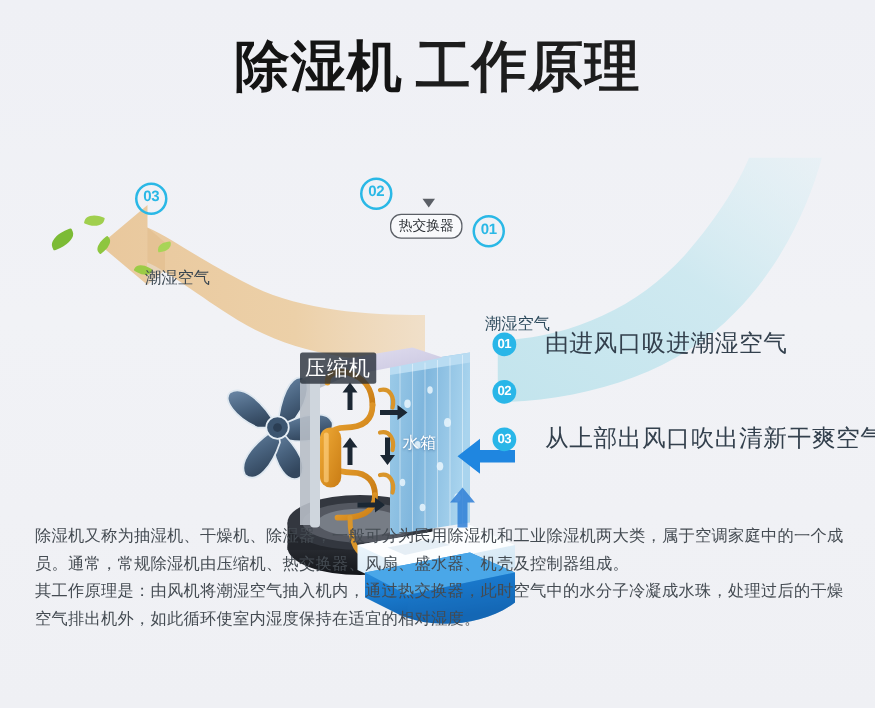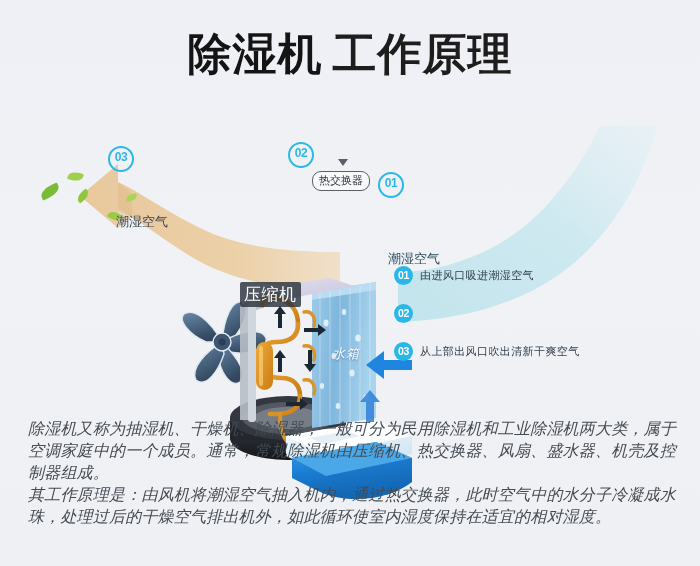--- a/index.html
+++ b/index.html
@@ -176,40 +176,40 @@
     background: #29b6e8;
     color: #fff;
     font-size: 10.5px;
     font-weight: bold;
     line-height: 19px;
     text-align: center;
     letter-spacing: -0.3px;
     margin-right: 7px;
   }
   .legend-text {
-    font-size: 11px;
+    font-size: 19px;
     color: #33404d;
     letter-spacing: 0.4px;
     white-space: nowrap;
+    margin-left: 16px;
   }
 
   
   .copy {
     position: absolute;
     left: 28px;
     top: 418px;
     width: 648px;
   }
   .copy p {
     margin: 0;
-    font-size: 16px;
+    font-size: 13px;
     line-height: 22px;
     color: #444b52;
     letter-spacing: 0.2px;
-    font-style: italic;
   }
   .copy .para2 { }
 </style>
 </head>
 <body>
 
 <div class="page">
 
   <div class="title-wrap">
     <div class="title">
@@ -394,21 +394,21 @@
 
     <div class="badge hollow" style="left:288px; top:24px;">02</div>
     <div class="callout-box" style="left:312px; top:24px;">热交换器</div>
     <div class="callout-tail" style="left:338px; top:41px;"></div>
 
     <div class="badge hollow" style="left:378px; top:54px;">01</div>
     <div class="lbl blue" style="left:388px; top:96px; font-size:13px;margin-top:36px;">潮湿空气</div>
 
     <div class="chip" style="left:240px; top:164px;">压缩机</div>
 
-    <div class="chip tank" style="left:328px; top:226px;font-style:italic;">水箱</div>
+    <div class="chip tank" style="left:318px; top:226px;">水箱</div>
   </div>
 
   <div class="legend">
     <div class="legend-row">
       <span class="legend-badge">01</span>
       <span class="legend-text">由进风口吸进潮湿空气</span>
     </div>
     <div class="legend-row">
       <span class="legend-badge">02</span>
     </div>

